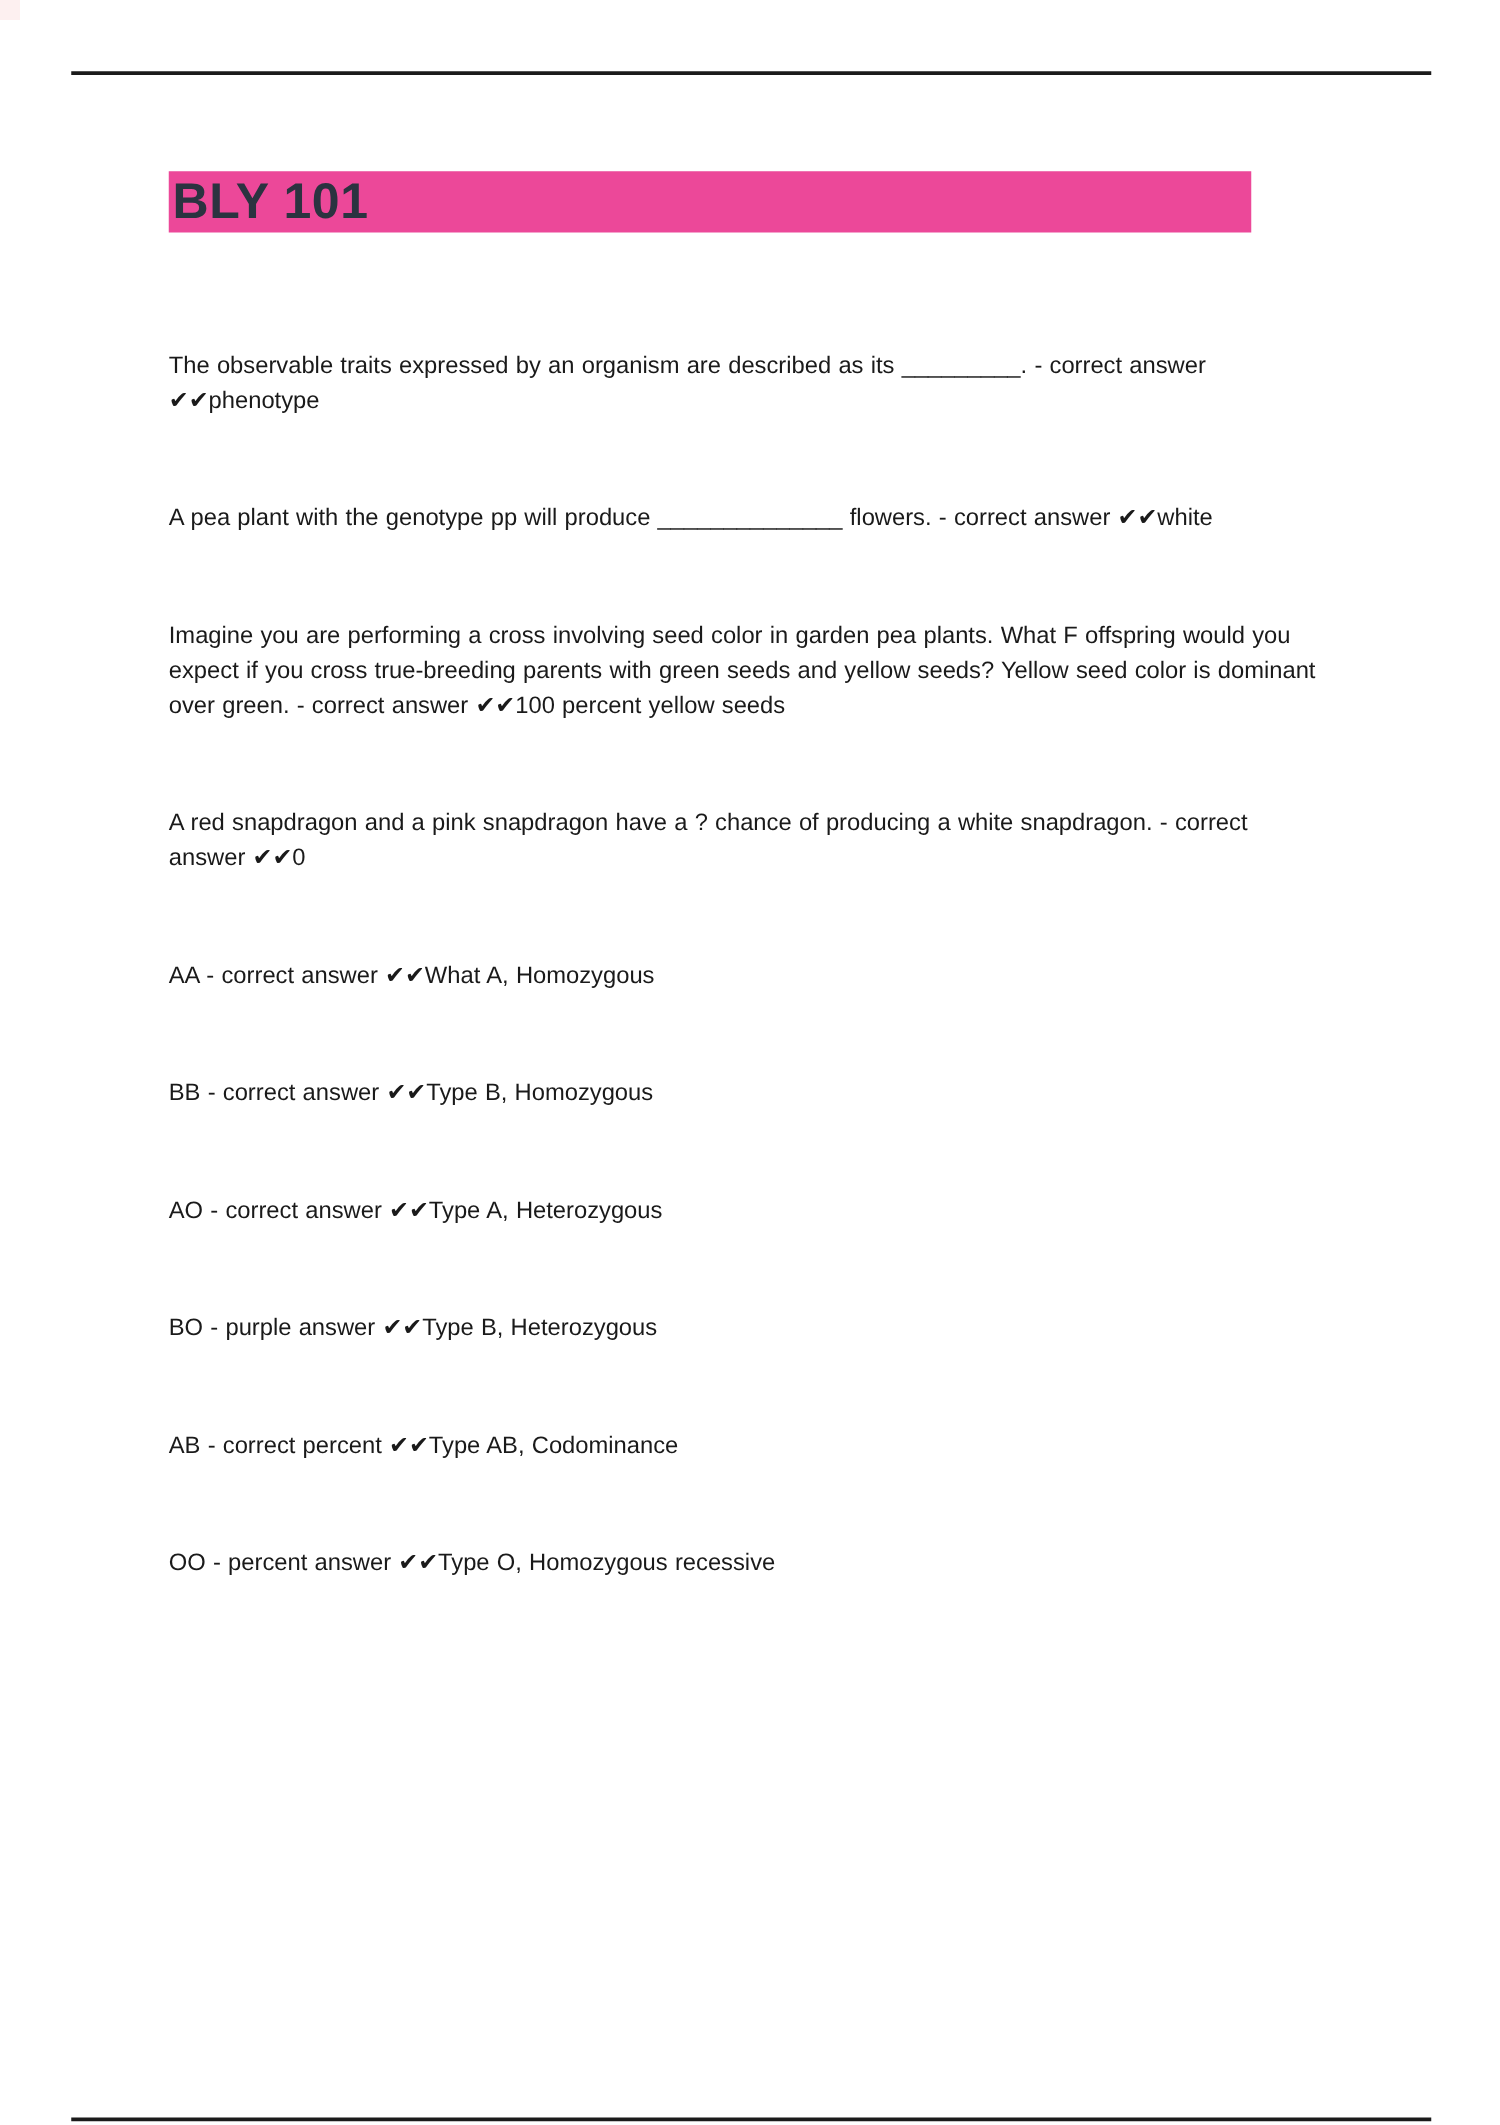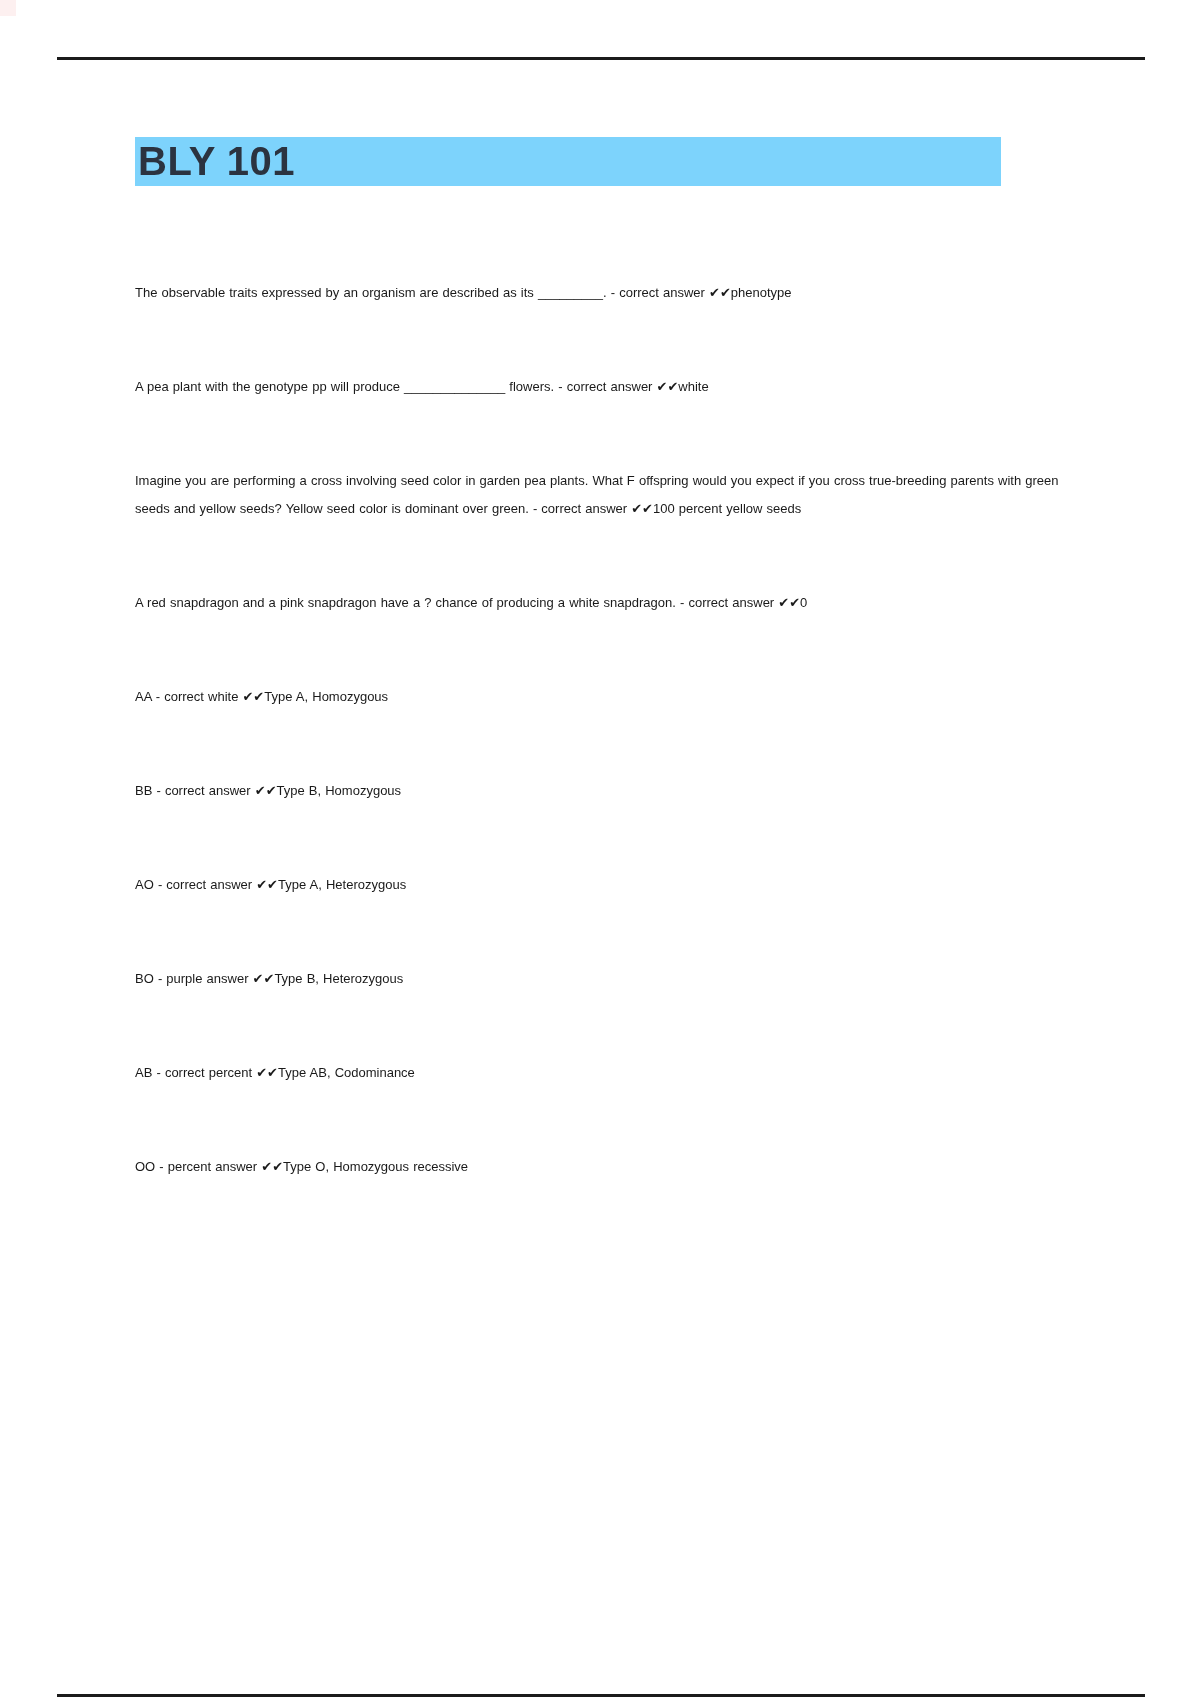--- a/index.html
+++ b/index.html
@@ -34,40 +34,40 @@
   .rule.bottom { top: 1694px; }
   .content {
     position: absolute;
     left: 135px;
     top: 137px;
     width: 930px;
   }
   .title-bar {
     width: 866px;
     height: 49px;
-    background: #7dd3fc;
+    background: #ec4899;
     display: flex;
     align-items: center;
   }
   .title-bar h1 {
     margin: 0;
     padding-left: 3px;
     font-size: 40px;
     font-weight: 700;
     color: #2b3340;
     letter-spacing: 0.5px;
     font-family: "Liberation Sans", sans-serif;
   }
   .qa-list {
     margin-top: 93px;
     width: 930px;
   }
   .qa-list p.qa {
     margin: 0 0 66px 0;
-    font-size: 13px;
+    font-size: 19px;
     line-height: 28px;
     color: #1a1a1a;
     word-spacing: 0.5px;
   }
 </style>
 </head>
 <body>
 
 <div class="page">
   <div class="corner-mark"></div>
@@ -75,21 +75,21 @@
 
   <div class="content">
     <div class="title-bar">
       <h1>BLY 101</h1>
     </div>
     <div class="qa-list">
         <p class="qa">The observable traits expressed by an organism are described as its _________. - correct answer ✔✔phenotype</p>
         <p class="qa">A pea plant with the genotype pp will produce ______________ flowers. - correct answer ✔✔white</p>
         <p class="qa">Imagine you are performing a cross involving seed color in garden pea plants. What F offspring would you expect if you cross true-breeding parents with green seeds and yellow seeds? Yellow seed color is dominant over green. - correct answer ✔✔100 percent yellow seeds</p>
         <p class="qa">A red snapdragon and a pink snapdragon have a ? chance of producing a white snapdragon. - correct answer ✔✔0</p>
-        <p class="qa">AA - correct white ✔✔Type A, Homozygous</p>
+        <p class="qa">AA - correct answer ✔✔What A, Homozygous</p>
         <p class="qa">BB - correct answer ✔✔Type B, Homozygous</p>
         <p class="qa">AO - correct answer ✔✔Type A, Heterozygous</p>
         <p class="qa">BO - purple answer ✔✔Type B, Heterozygous</p>
         <p class="qa">AB - correct percent ✔✔Type AB, Codominance</p>
         <p class="qa">OO - percent answer ✔✔Type O, Homozygous recessive</p>
       </div>
   </div>
 
   <div class="rule bottom"></div>
 </div>

